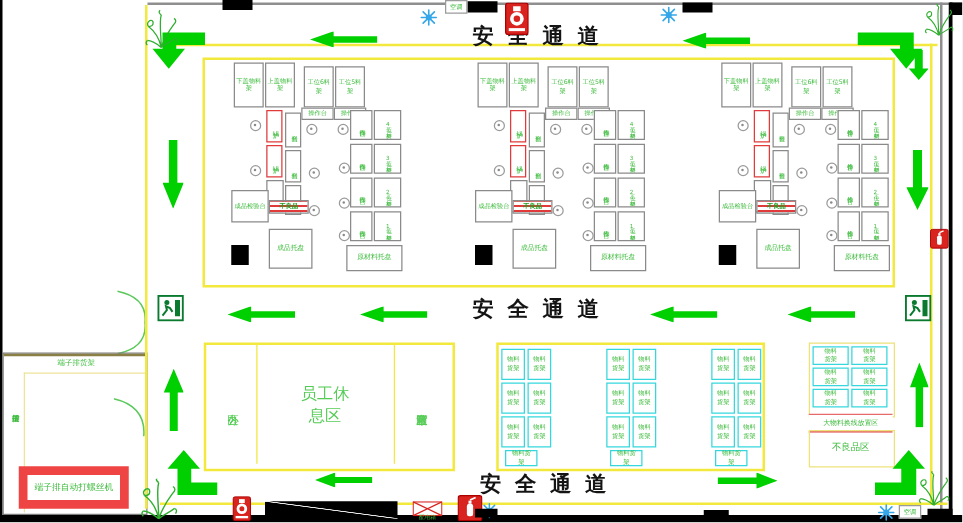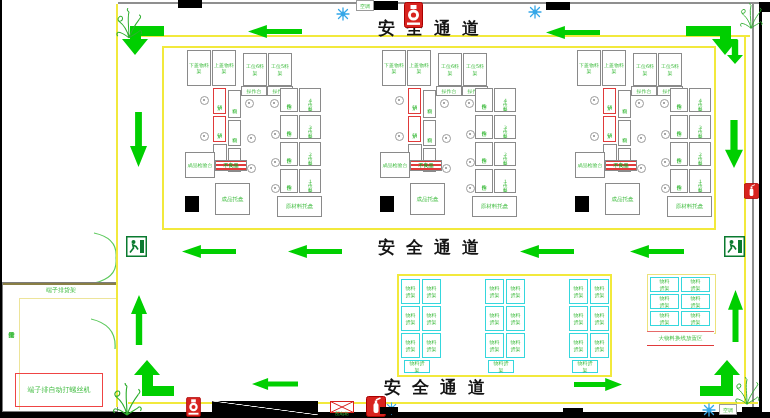--- a/index.html
+++ b/index.html
@@ -60,21 +60,21 @@
   <svg class="icon" style="left:92px;top:232px" width="26" height="52">
     <path d="M2 1 Q26 6 24 26 Q26 46 2 51" stroke="#5cc95c" fill="none" stroke-width="1.2"></path>
   </svg>
 
   <div class="abs" style="left:2px;top:282px;width:116px;height:130px;border:1px solid #7c7c7c;box-sizing:border-box">
     <div class="abs" style="left:0;top:0;width:114px;height:2px;background:#8a7f45"></div>
     <div class="glabel" style="left:20px;top:3px;width:76px;height:9px;font-size:6px;color:#3dbb3d">端子排货架</div>
     <div class="abs" style="left:16px;top:15px;width:98px;height:1px;background:#ede49a"></div>
     <div class="abs" style="left:16px;top:15px;width:1px;height:112px;background:#ede49a"></div>
     <div class="glabel v" style="left:3px;top:16px;width:10px;height:56px;font-size:6px;color:#3dbb3d">端子排货架</div>
-    <div class="abs" style="left:12px;top:90px;width:88px;height:34px;border:1px solid #ef4444;box-sizing:border-box;display:flex;align-items:center;justify-content:center;text-align:center;color:#3dbb3d;font-size:7px">端子排自动打螺丝机</div>
+    <div class="abs" style="left:12px;top:90px;width:88px;height:34px;border:7px solid #ef4444;box-sizing:border-box;display:flex;align-items:center;justify-content:center;text-align:center;color:#3dbb3d;font-size:7px">端子排自动打螺丝机</div>
     <svg class="icon" style="left:88px;top:34px" width="26" height="34">
       <path d="M0 2 Q26 8 24 32" stroke="#5cc95c" fill="none" stroke-width="1.2"></path>
     </svg>
   </div>
 
   <div class="yline" style="left:116px;top:4px;width:2px;height:403px"></div>
   <div class="yline" style="left:128px;top:35px;width:622px;height:2px"></div>
   <div class="yline" style="left:744px;top:35px;width:2px;height:368px"></div>
   <div class="yline" style="left:128px;top:402px;width:630px;height:2px"></div>
   <div class="ybox" style="left:162px;top:46px;width:550px;height:180px"></div>
@@ -185,20 +185,27 @@
   <div class="stool" style="left:15px;top:82px"></div>
   <div class="stool" style="left:60px;top:49px"></div>
   <div class="stool" style="left:85px;top:49px"></div>
   <div class="stool" style="left:62px;top:84px"></div>
   <div class="stool" style="left:62px;top:114px"></div>
   <div class="stool" style="left:86px;top:80px"></div>
   <div class="stool" style="left:86px;top:108px"></div>
   <div class="stool" style="left:86px;top:134px"></div>
 </div>
 
+  <div class="ybox" style="left:163px;top:274px;width:197px;height:99px">
+    <div class="yline" style="left:40px;top:0;width:1px;height:95px"></div>
+    <div class="yline" style="left:150px;top:0;width:1px;height:95px"></div>
+    <div class="glabel v" style="left:9px;top:17px;width:22px;height:62px;font-size:9px">办公区</div>
+    <div class="glabel" style="left:72px;top:26px;width:46px;height:44px;font-size:13px">员工休息区</div>
+    <div class="glabel v" style="left:158px;top:10px;width:26px;height:76px;font-size:9px">空箱放置区</div>
+  </div>
 
   <div class="ybox" style="left:397px;top:274px;width:211px;height:99px">
     <div class="sgroup" style="left:2px;top:3px">
         <div class="sbox">物料货架</div>
         <div class="sbox">物料货架</div>
         <div class="sbox">物料货架</div>
         <div class="sbox">物料货架</div>
         <div class="sbox">物料货架</div>
         <div class="sbox">物料货架</div>
         <div class="sbox">物料货架</div>
@@ -227,20 +234,23 @@
     <div class="sgroup wide" style="left:2px;top:2px">
         <div class="sbox">物料货架</div>
         <div class="sbox">物料货架</div>
         <div class="sbox">物料货架</div>
         <div class="sbox">物料货架</div>
         <div class="sbox">物料货架</div>
         <div class="sbox">物料货架</div>
       </div>
   </div>
   <div class="strip-red" style="left:647px;top:331px;width:67px;height:13px">大物料换线放置区</div>
+  <div class="ybox1" style="left:647px;top:344px;width:67px;height:28px">
+    <div class="glabel" style="left:0;top:0;width:65px;height:26px;font-size:7.5px;color:#3dbb3d">不良品区</div>
+  </div>
 
   <div class="ar left" style="left:248px;top:25px;width:54px;height:13px"></div>
   <div class="ar left" style="left:546px;top:26px;width:54px;height:13px"></div>
   <div class="ar down" style="left:130px;top:112px;width:17px;height:55px"></div>
   <div class="ar left" style="left:182px;top:245px;width:54px;height:13px"></div>
   <div class="ar left" style="left:288px;top:245px;width:54px;height:13px"></div>
   <div class="ar left" style="left:520px;top:245px;width:54px;height:13px"></div>
   <div class="ar left" style="left:630px;top:245px;width:54px;height:13px"></div>
   <div class="ar up" style="left:131px;top:295px;width:16px;height:50px"></div>
   <div class="ar down" style="left:727px;top:40px;width:16px;height:24px"></div>

